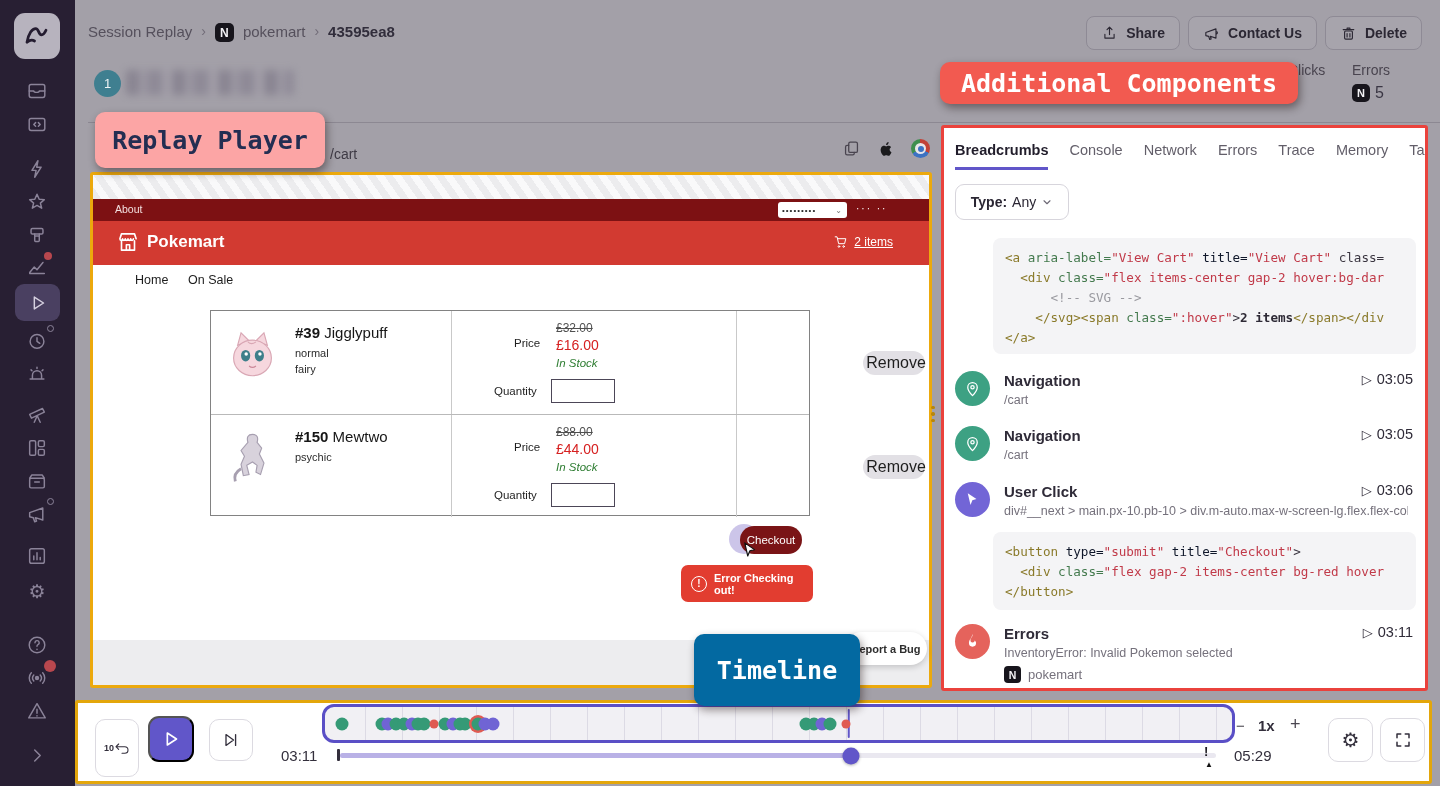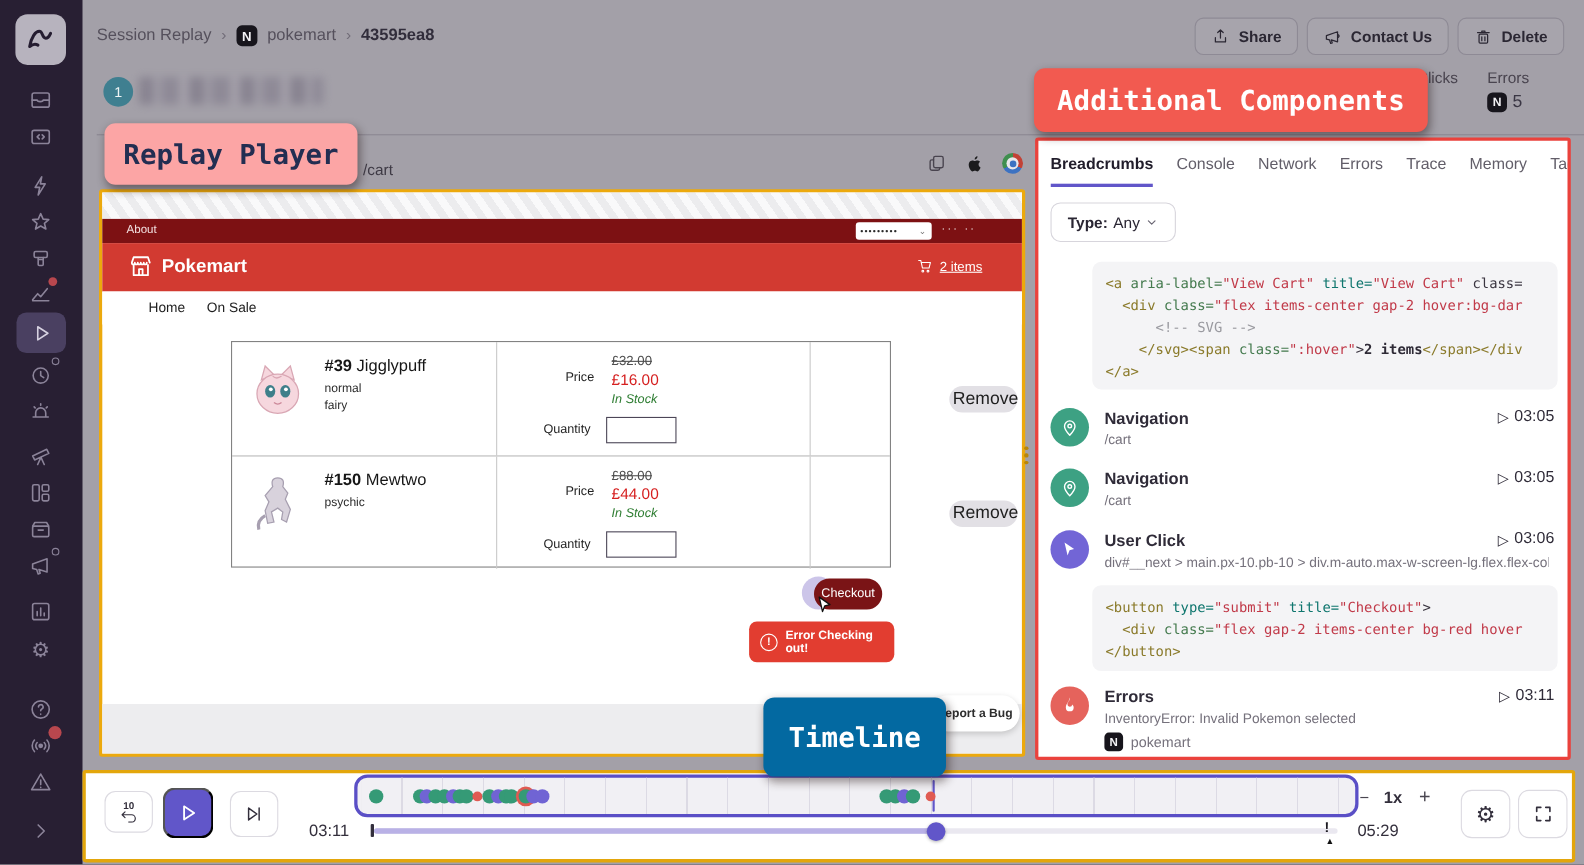--- a/index.html
+++ b/index.html
@@ -94,21 +94,21 @@
   .tab.active { color:#211d2b; font-weight:bold; border-bottom:3px solid #6156c9; }
   .typepill { position:absolute; left:11px; top:56px; width:114px; height:36px; border:1.5px solid #d7d5dc; border-radius:9px; display:flex; align-items:center; justify-content:center; gap:5px; font-size:14px; color:#2a2633; }
   .typepill .tl { font-weight:bold; }
   .typepill svg { width:12px; height:12px; color:#6b6774; }
   .searchbox { position:absolute; left:133px; top:56px; right:12px; height:36px; border:1.5px solid #d7d5dc; border-radius:9px; display:flex; align-items:center; gap:9px; padding:0 12px; }
   .searchbox svg { width:16px; height:16px; color:#6f6b78; flex:0 0 auto; }
   .searchbox input { border:none; outline:none; flex:1; font-size:14.5px; color:#2a2633; font-family:"Liberation Sans",sans-serif; background:transparent; }
   .searchbox input::placeholder { color:#8f8b96; }
 
   .codeblock { position:absolute; left:49px; right:9px; background:#f4f4f6; border-radius:8px; padding:10px 12px; font-family:"DejaVu Sans Mono",monospace; font-size:12.6px; line-height:20px; white-space:pre; overflow:hidden; }
-  .c-tag { color:#8a7a2a; } .c-ag { color:#447a4e; } .c-ar { color:#0f766e; }
+  .c-tag { color:#8a7a2a; } .c-ag { color:#447a4e; } .c-ar { color:#0f172a; }
   .c-str { color:#c13a49; } .c-com { color:#9a9aa0; } .c-pl { color:#3a3540; } .c-tx { color:#2e2a36; font-weight:bold; }
 
   .evt { position:absolute; left:11px; right:9px; }
   .evt-icon { position:absolute; left:0; top:2px; width:35px; height:35px; border-radius:50%; display:flex; align-items:center; justify-content:center; color:#fff; }
   .evt-icon svg { width:19px; height:19px; }
   .ic-nav { background:#3da183; } .ic-click { background:#7265d6; } .ic-issue { background:#e5635c; }
   .evt-title { position:absolute; left:49px; top:3px; font-size:15px; font-weight:bold; color:#2f2b38; }
   .evt-sub { position:absolute; left:49px; top:24px; right:70px; font-size:12.5px; color:#75717c; white-space:nowrap; overflow:hidden; }
   .evt-time { position:absolute; right:3px; top:2px; font-size:14.5px; color:#2f2b38; display:flex; gap:5px; align-items:center; }
   .evt-time .pg { font-size:13px; }
@@ -509,21 +509,21 @@
           <span>03:11</span>
         </span>
       <span class="evt-tag">
         <span class="nbadge">N</span>
         <span>pokemart</span>
       </span>
     </div>
   </section>
 
   <footer class="playbar">
-    <button class="pb-btn" style="left:17px;top:16px;width:44px;height:38px;flex-direction:column">
+    <button class="pb-btn" style="left:17px;top:16px;width:44px;height:58px;flex-direction:row">
       <span style="font-size:9px;font-weight:bold;line-height:8px">10</span>
       <svg class="si" width="16" height="12" viewBox="0 0 24 16">
           <path d="M7 2 3 6l4 4M3 6h13a5 5 0 0 1 0 10h-4"></path>
         </svg>
     </button>
     <button class="pb-play">
       <svg class="si" width="22" height="22" viewBox="0 0 24 24" style="stroke-width:1.8">
           <path d="M8 5.5 18 12 8 18.5z"></path>
         </svg>
     </button>
@@ -578,16 +578,16 @@
         <span>⚙</span>
       </button>
     <button class="pb-btn" style="left:1302px;top:15px;width:45px;height:44px">
       <svg class="si" width="18" height="18" viewBox="0 0 24 24" style="stroke-width:2">
           <path d="M4 9V4h5M15 4h5v5M20 15v5h-5M9 20H4v-5"></path>
         </svg>
     </button>
   </footer>
 
   <div class="anno anno-yellow" style="left:95px;top:112px;width:230px;height:56px">Replay Player</div>
-  <div class="anno anno-red" style="left:940px;top:62px;width:358px;height:58px">Additional Components</div>
+  <div class="anno anno-red" style="left:940px;top:62px;width:358px;height:42px">Additional Components</div>
   <div class="anno anno-purple" style="left:694px;top:634px;width:166px;height:72px">Timeline</div>
 
 </div>
 
 </body></html>

